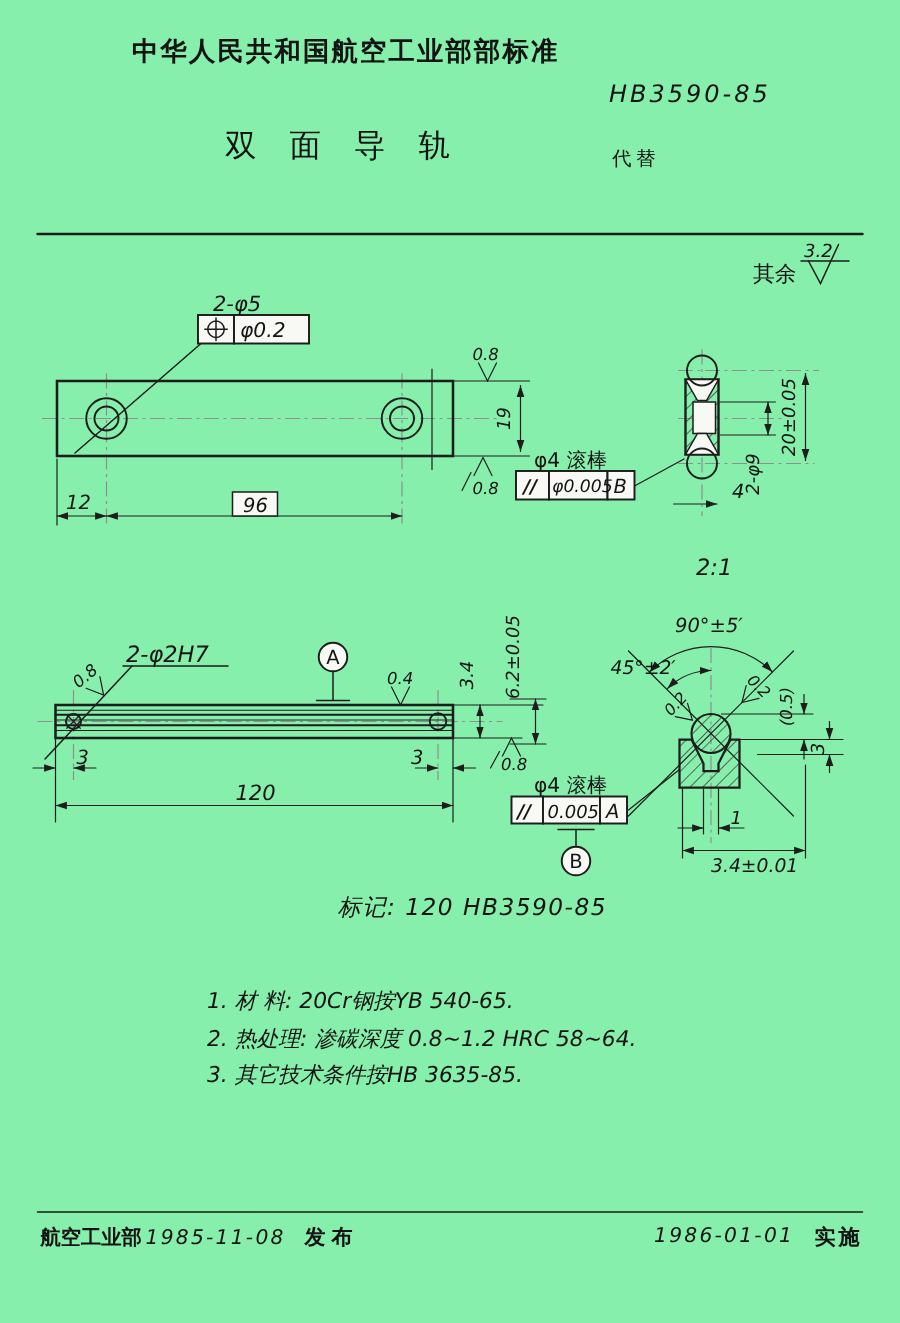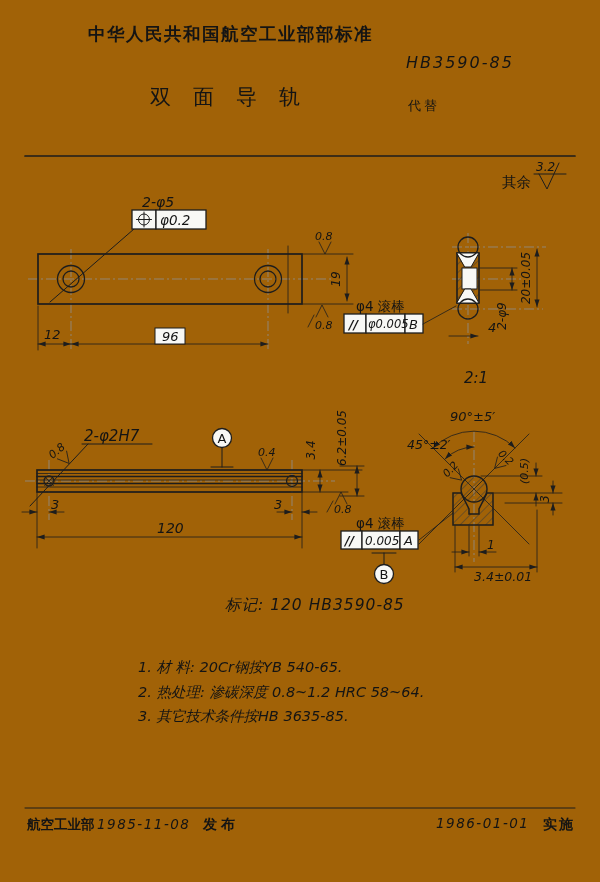--- a/index.html
+++ b/index.html
@@ -1,16 +1,16 @@
 <!DOCTYPE html>
 <html><head>
 <meta charset="utf-8">
 <style>
   html,body{margin:0;padding:0;background:#e9e9e7;}
-  #page{position:relative;width:600px;height:882px;background:#a16207;overflow:hidden;
+  #page{position:relative;width:600px;height:882px;background:#86efac;overflow:hidden;
         font-family:"DejaVu Sans","Liberation Sans",sans-serif;}
   svg{position:absolute;top:0;left:0;}
   .ln{stroke:#1d1d1d;fill:none;stroke-width:1;stroke-linecap:round;}
   .thick{stroke-width:1.7;}
   .med{stroke-width:1.3;}
   .thin{stroke-width:0.8;}
   .cl{stroke:#8f8f8f;fill:none;stroke-width:0.8;stroke-dasharray:10 3 2 3;}
   .txt{fill:#141414;font-family:"DejaVu Sans","Liberation Sans",sans-serif;}
   .hand{font-style:italic;}
   .bold{font-weight:bold;}

